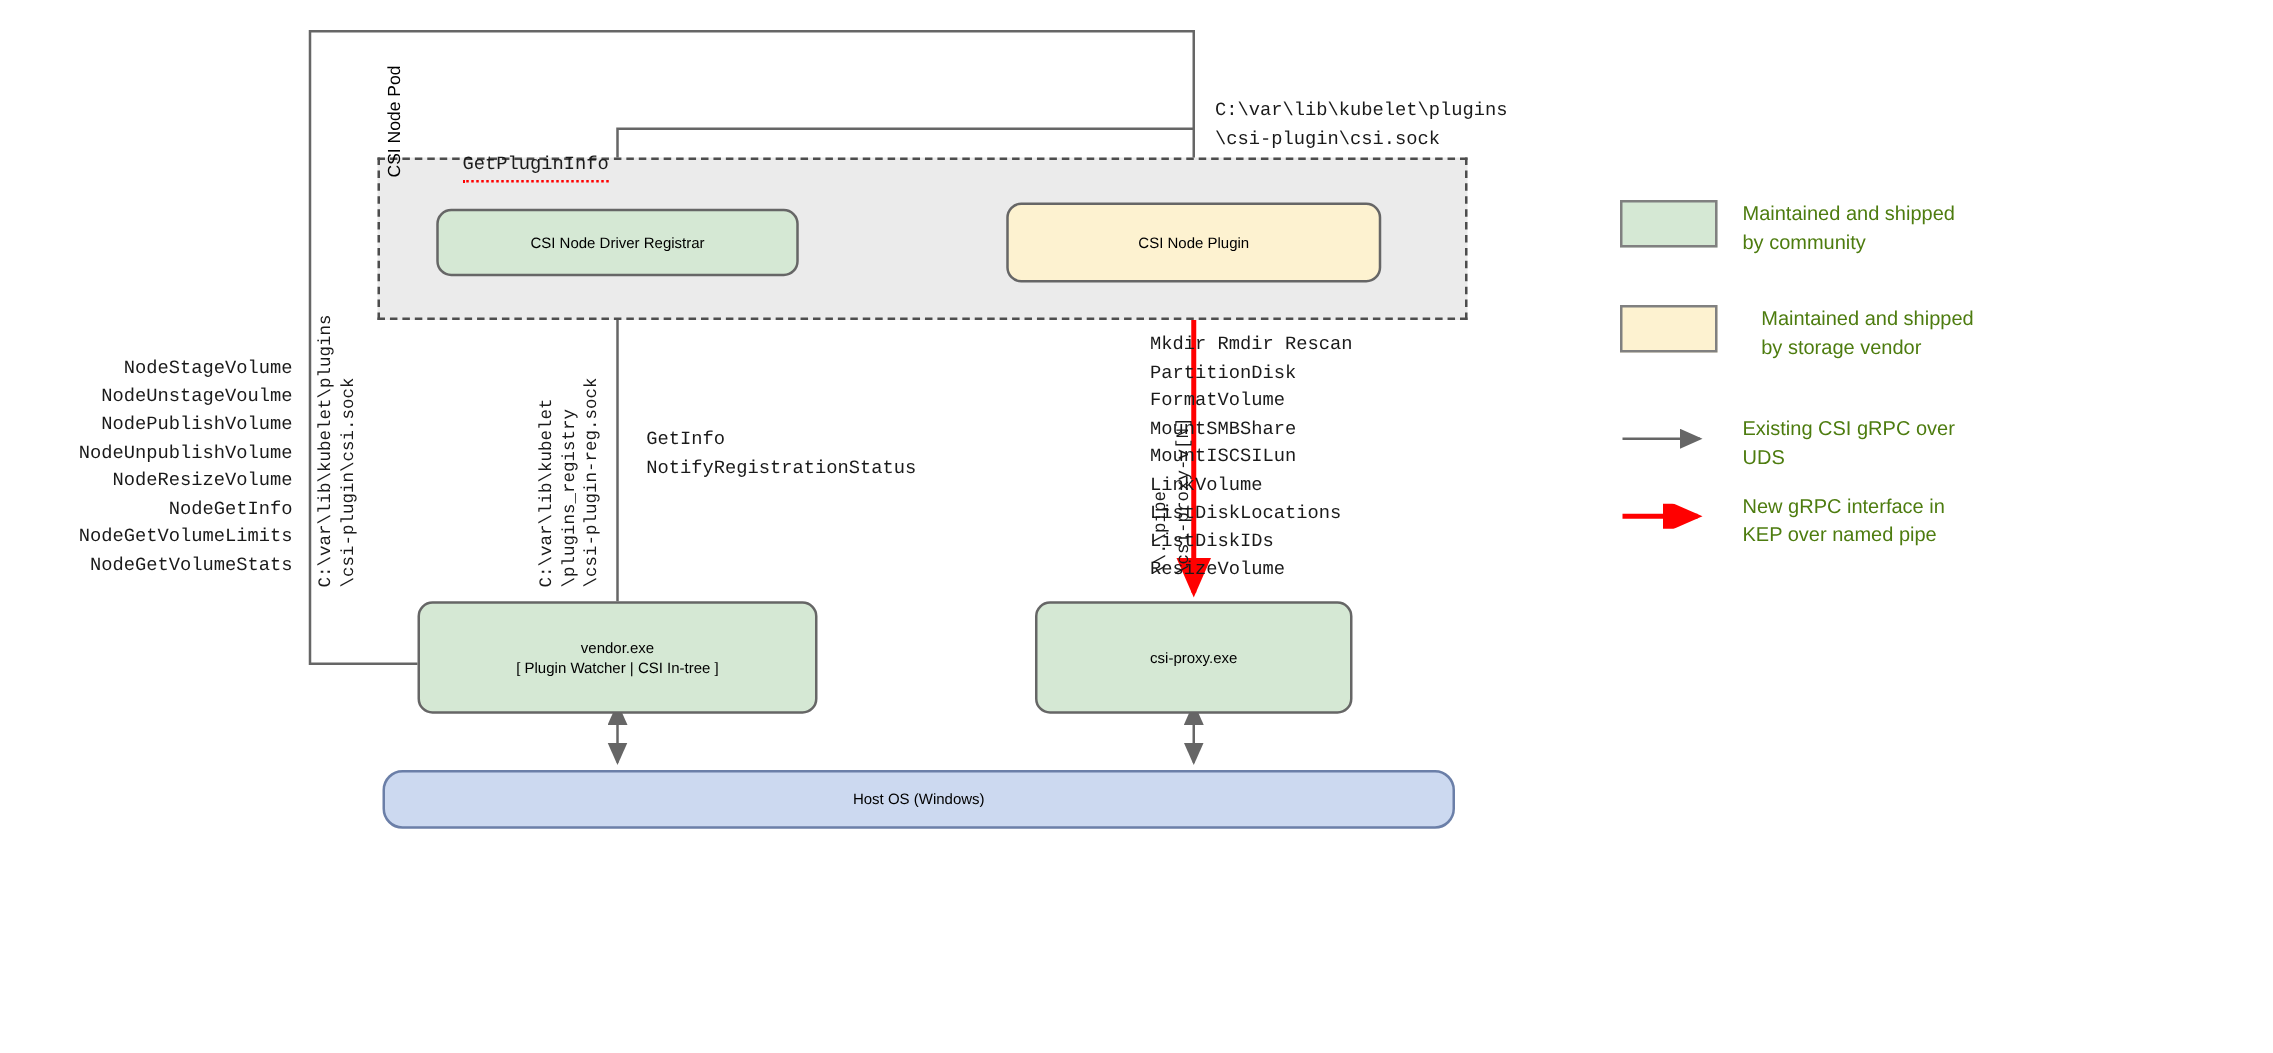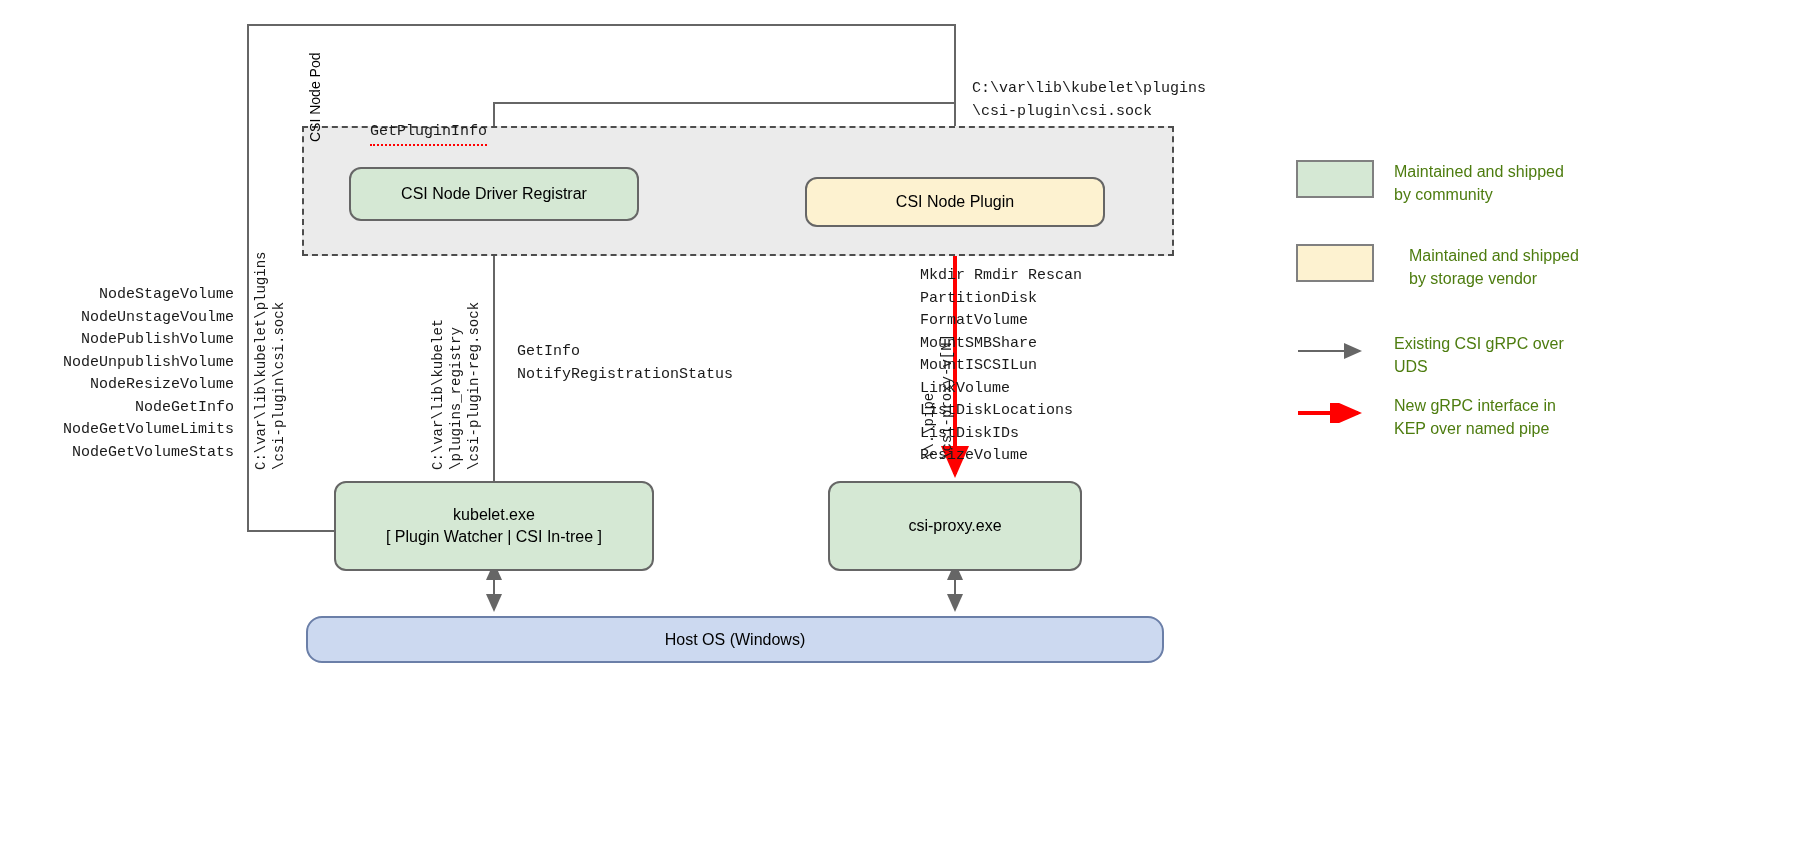--- a/index.html
+++ b/index.html
@@ -56,31 +56,31 @@
   
   .node-box {
     position: absolute;
     box-sizing: border-box;
     border: 2px solid #666666;
     border-radius: 12px;
     display: flex;
     flex-direction: column;
     align-items: center;
     justify-content: center;
-    font-size: 16px;
+    font-size: 12px;
     line-height: 1.35;
     color: #000;
     text-align: center;
   }
   .green  { background: #d5e8d4; }
   .yellow { background: #ffe6cc; background: #fdf2d0; }
   .blue   { background: #ccd9f0; border-color: #6b7fa8; }
 
   #registrar-box { left: 349px; top: 167px; width: 290px;  height: 54px; }
-  #plugin-box    { left: 805px; top: 177px; width: 300px;  height: 50px; }
+  #plugin-box    { left: 805px; top: 162px; width: 300px;  height: 64px; }
   #kubelet-box   { left: 334px; top: 481px; width: 320px;  height: 90px; }
   #csiproxy-box  { left: 828px; top: 481px; width: 254px;  height: 90px; }
   #hostos-box    { left: 306px; top: 616px; width: 858px;  height: 47px; border-radius: 16px; }
 
   
   .mono {
     position: absolute;
     font-family: "Liberation Mono", "DejaVu Sans Mono", monospace;
     font-size: 15px;
     line-height: 22.5px;
@@ -224,21 +224,21 @@
 
   <div id="registrar-box" class="node-box green">
     <div>CSI Node Driver Registrar</div>
   </div>
 
   <div id="plugin-box" class="node-box yellow">
     <div>CSI Node Plugin</div>
   </div>
 
   <div id="kubelet-box" class="node-box green">
-    <div>kubelet.exe</div>
+    <div>vendor.exe</div>
     <div>[ Plugin Watcher | CSI In-tree ]</div>
   </div>
 
   <div id="csiproxy-box" class="node-box green">
     <div>csi-proxy.exe</div>
   </div>
 
   <div id="hostos-box" class="node-box blue">
     <div>Host OS (Windows)</div>
   </div>

